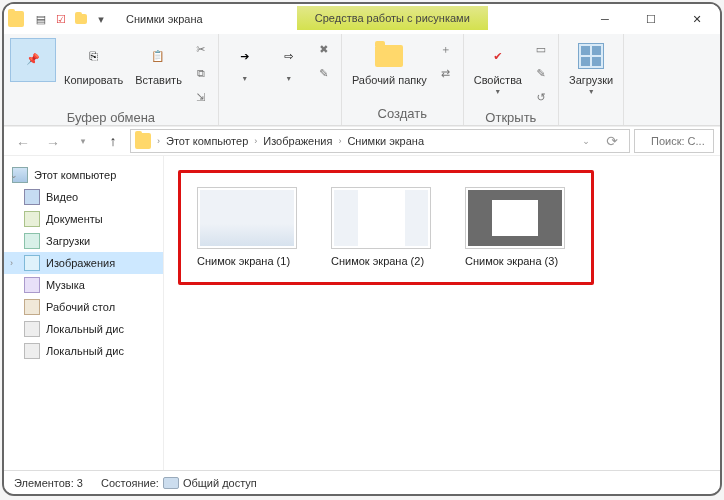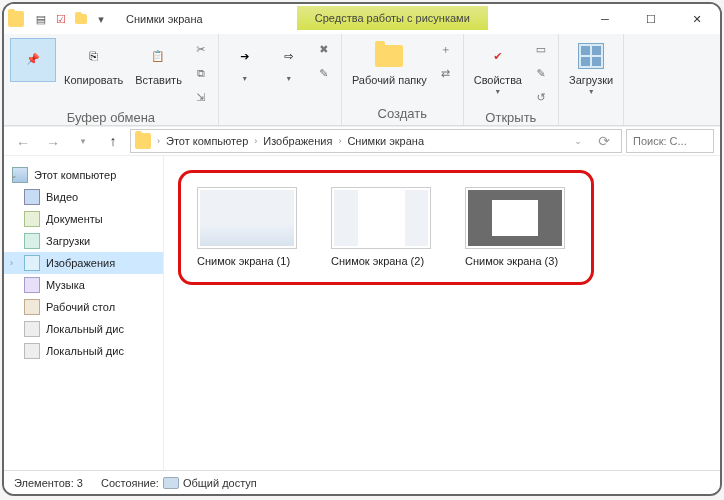--- a/index.html
+++ b/index.html
@@ -46,42 +46,42 @@
 .dropdown-caret { font-size:8px; color:#666; }
 
 
 .addr { display:flex; align-items:center; height:30px; border-top:1px solid #eee; border-bottom:1px solid #eee; padding:2px 6px; gap:4px; }
 .navbtn { width:26px; height:26px; display:flex; align-items:center; justify-content:center; color:#999; font-size:14px; }
 .navbtn.enabled { color:#333; }
 .breadbox { flex:1; border:1px solid #ccc; height:24px; display:flex; align-items:center; padding:0 4px; background:#fff; }
 .breadbox .tb-icon { margin-right:4px; }
 .crumb { padding:0 4px; color:#333; }
 .crumb-sep { color:#888; font-size:9px; padding:0 2px; }
-.searchbox { width:88px; border:1px solid #ccc; height:24px; display:flex; align-items:center; padding:0 6px; color:#888; }
+.searchbox { width:80px; border:1px solid #ccc; height:24px; display:flex; align-items:center; padding:0 16px; color:#888; }
 .searchbox input { border:none; outline:none; width:60px; color:#888; }
 
 
 .body { flex:1; display:flex; overflow:hidden; }
 .nav { width:160px; border-right:1px solid #eee; padding:8px 0; overflow:auto; }
 .nav-item { display:flex; align-items:center; gap:6px; padding:3px 8px 3px 20px; color:#222; cursor:default; position:relative; white-space:nowrap; }
 .nav-item.root { padding-left:8px; font-weight:normal; }
 .nav-item.selected { background:#cde8ff; }
 .nav-item .tw { position:absolute; left:6px; font-size:9px; color:#888; }
 .nav-icon { width:16px; height:16px; display:inline-block; }
 .ni-pc { background:linear-gradient(#cfe3f5,#a9c7e4); border:1px solid #8aa; }
 .ni-vid { background:#c6dcf2; border:1px solid #88a; }
 .ni-doc { background:#e8f0d8; border:1px solid #aac28a; }
 .ni-dl { background:#d8f0e8; border:1px solid #8ac2aa; }
 .ni-pic { background:#dff2fb; border:1px solid #7fb9d8; }
 .ni-mus { background:#e8e0f8; border:1px solid #aa9acc; }
 .ni-desk { background:#f0e8d8; border:1px solid #c2aa8a; }
 .ni-disk { background:#eee; border:1px solid #bbb; }
 
 .content { flex:1; padding:14px; position:relative; }
-.highlight { border:3px solid #d11; border-radius:14px; padding:14px 16px; display:flex; gap:24px; width:fit-content; }
+.highlight { border:3px solid #d11; border-radius:2px; padding:14px 16px; display:flex; gap:24px; width:fit-content; }
 .item { width:110px; }
 .thumb { width:100px; height:62px; border:1px solid #ccc; background:#fff; padding:2px; margin-bottom:6px; }
 .thumb-inner { width:100%; height:100%; }
 .t1 { background:linear-gradient(#eef2f7 60%,#d7e2ee); }
 .t2 { background:linear-gradient(90deg,#eef2f7 25%,#fff 25% 75%,#eef2f7 75%); }
 .t3 { background:#6b6b6b; display:flex; align-items:center; justify-content:center; }
 .t3 .wbox { width:46px; height:36px; background:#fff; }
 .item-label { color:#222; line-height:1.2; }
 
 

